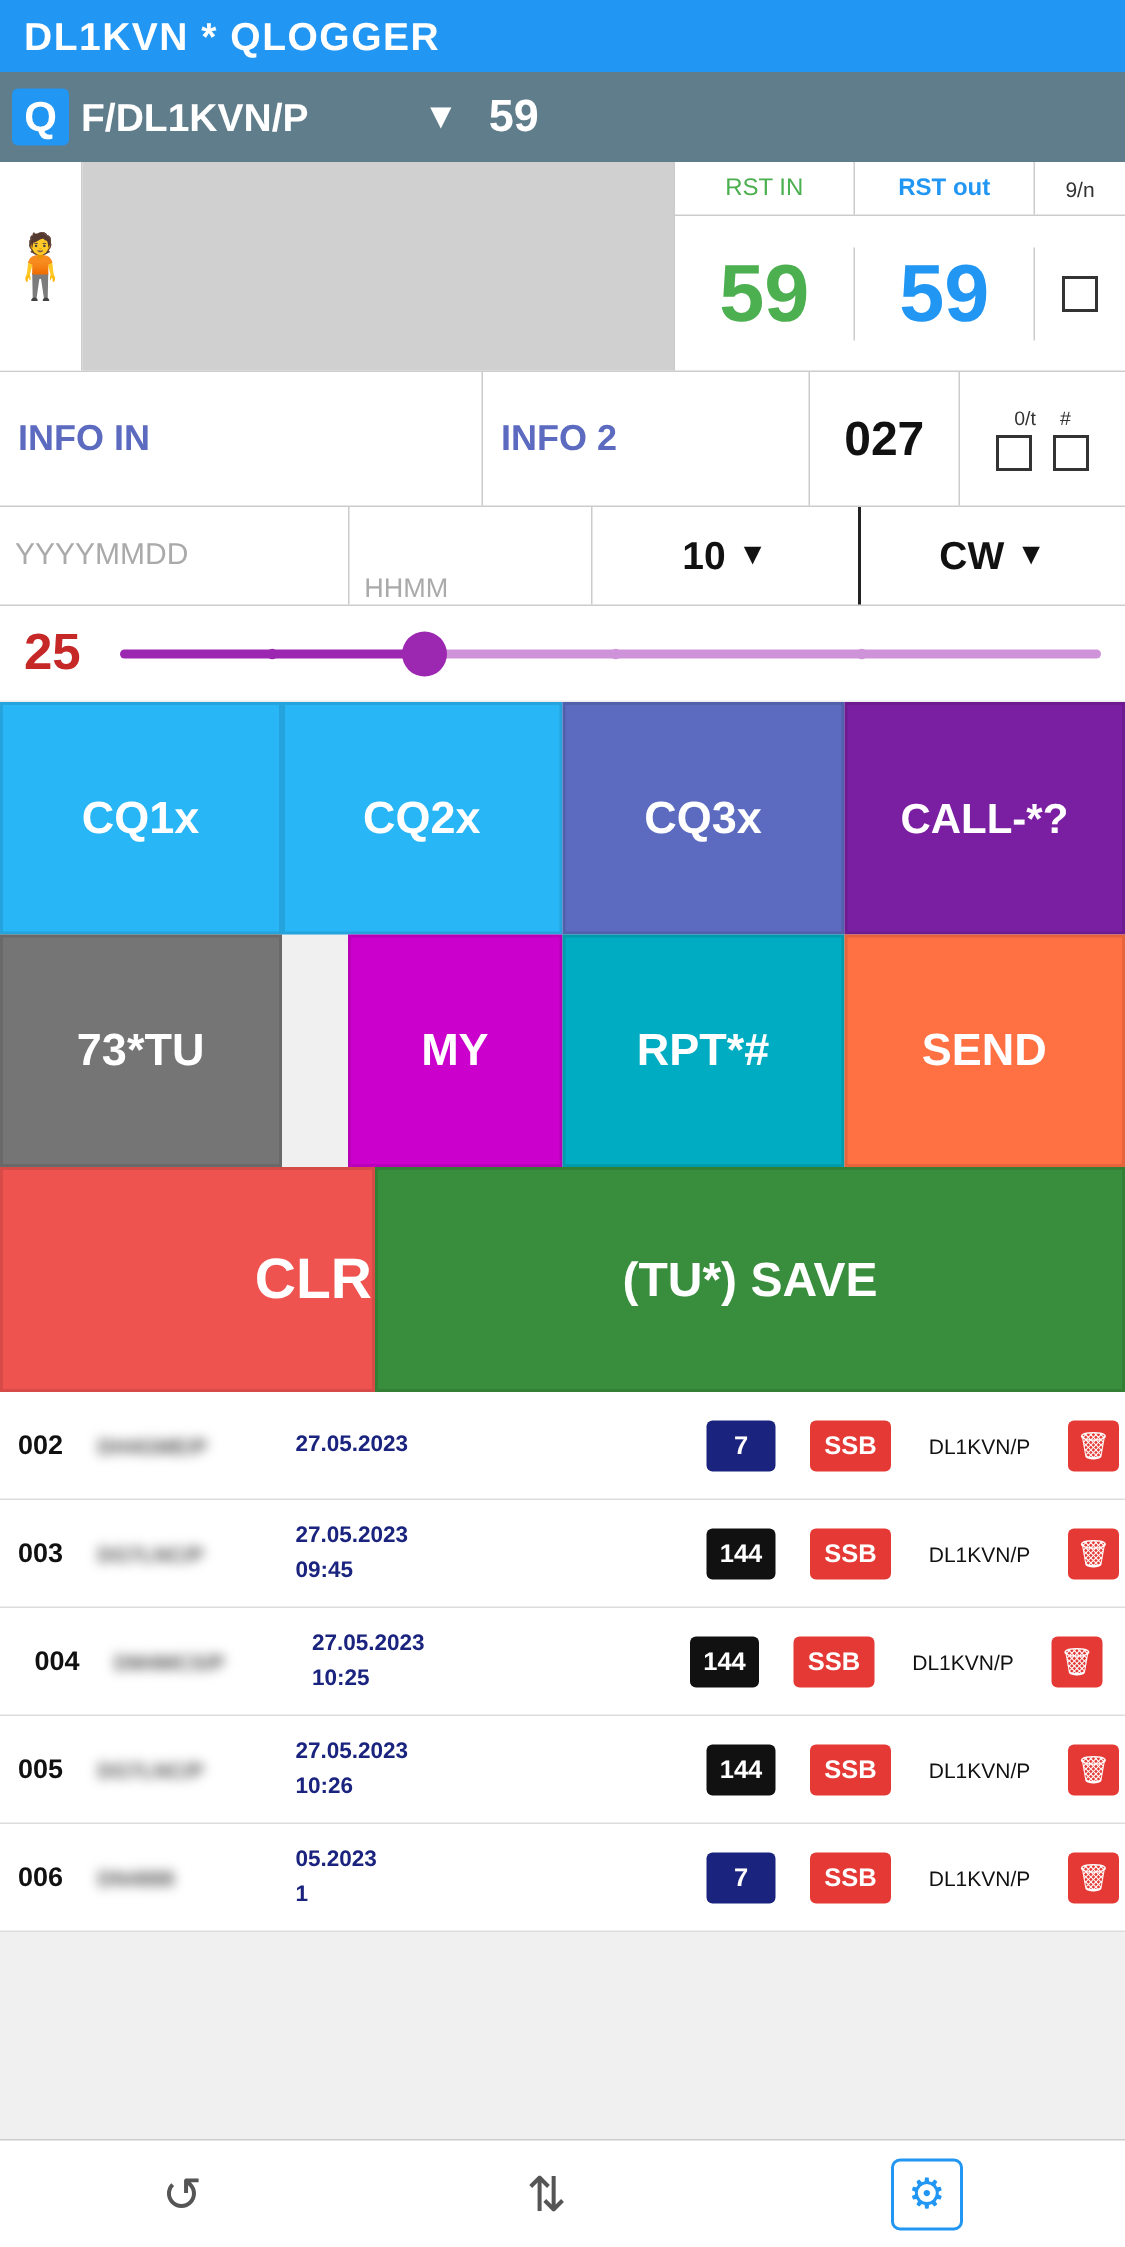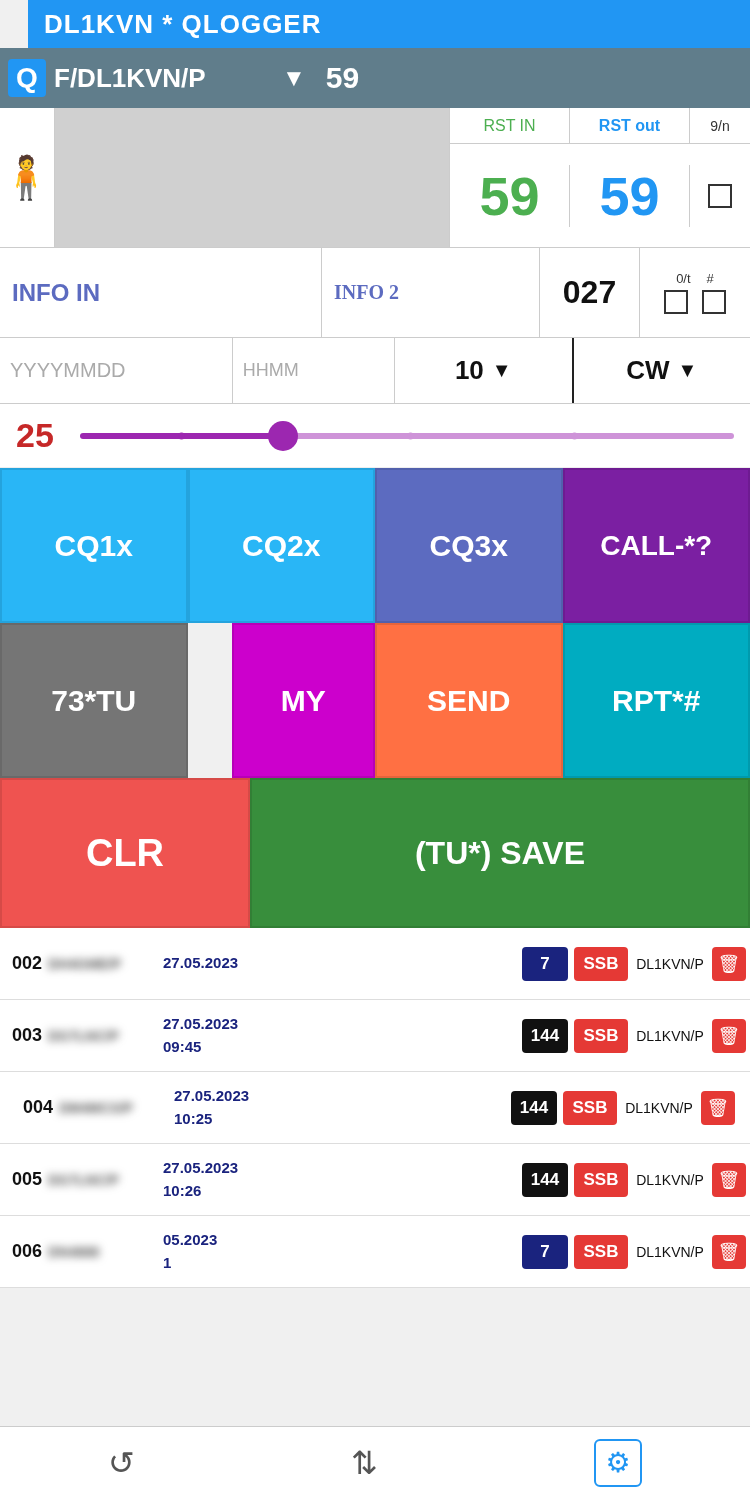--- a/index.html
+++ b/index.html
@@ -11,21 +11,20 @@
       overflow: hidden;
     }
 
     
     #header {
       background: #2196F3;
       height: 48px;
       display: flex;
       align-items: center;
       padding: 0 16px;
-      margin-left: 28px;
     }
     #header-title {
       color: white;
       font-size: 26px;
       font-weight: bold;
       letter-spacing: 1px;
     }
 
     
     #callsign-bar {
@@ -161,20 +160,21 @@
     #log-table {
       background: white;
       overflow: hidden;
     }
     .log-row {
       display: flex;
       align-items: center;
       height: 72px;
       border-bottom: 1px solid #ddd;
       padding: 0 4px;
+      gap: 17px;
     }
     .log-num {
       width: 44px;
       font-size: 18px;
       font-weight: bold;
       color: #111;
       text-align: right;
       padding-right: 6px;
     }
     .log-call {
@@ -268,42 +268,42 @@
       </div>
     </div>
   </div>
 </div>
 
 <div id="info-row2" style="display:flex;height:90px;border-bottom:1px solid #ccc;background:white;">
   <div style="flex:2;border-right:1px solid #ccc;display:flex;align-items:center;padding:0 12px;">
     <span style="color:#5C6BC0;font-size:24px;font-weight:bold;">INFO IN</span>
   </div>
   <div style="flex:1.3;border-right:1px solid #ccc;display:flex;align-items:center;padding:0 12px;">
-    <span style="color:#5C6BC0;font-size:20px;font-weight:bold;font-family:Liberation Serif, serif;">INFO 2</span>
+    <span style="color:#5C6BC0;font-size:24px;font-weight:bold;">INFO 2</span>
   </div>
   <div style="width:100px;border-right:1px solid #ccc;display:flex;align-items:center;justify-content:center;">
     <span style="font-size:32px;font-weight:bold;color:#111;">027</span>
   </div>
   <div style="width:110px;display:flex;flex-direction:column;align-items:center;justify-content:center;gap:4px;">
     <div style="display:flex;gap:16px;font-size:13px;color:#333;text-align:center;">
       <span>0/t</span>
       <span>#</span>
     </div>
     <div style="display:flex;gap:14px;">
       <div style="width:24px;height:24px;border:2px solid #333;background:white;"></div>
       <div style="width:24px;height:24px;border:2px solid #333;background:white;"></div>
     </div>
   </div>
 </div>
 
 <div id="date-row" style="display:flex;height:66px;border-bottom:1px solid #ccc;background:white;">
   <div style="flex:1.2;border-right:1px solid #ccc;display:flex;align-items:center;padding:0 10px;">
     <span style="font-size:20px;color:#aaa;">YYYYMMDD</span>
   </div>
-  <div style="flex:0.8;border-right:1px solid #ccc;display:flex;align-items:center;padding:0 10px;">
+  <div style="flex:0.8;border-right:1px solid #ccc;display:flex;align-items:flex-end;padding:0 10px;">
     <span style="font-size:18px;color:#aaa;">HHMM</span>
   </div>
   <div style="flex:1;border-right:2px solid #222;display:flex;align-items:center;justify-content:center;font-size:26px;font-weight:bold;color:#111;gap:8px;">
     <span>10</span>
     <span style="font-size:20px;">▼</span>
   </div>
   <div style="flex:1;display:flex;align-items:center;justify-content:center;font-size:26px;font-weight:bold;color:#111;gap:8px;">
     <span>CW</span>
     <span style="font-size:20px;">▼</span>
   </div>
@@ -332,30 +332,30 @@
   </div>
   <div id="btn-call" style="height:155px;display:flex;align-items:center;justify-content:center;font-size:28px;font-weight:bold;color:white;background:#7B1FA2;border:2px solid rgba(0,0,0,0.1);cursor:pointer;">
     <span>CALL-*?</span>
   </div>
   <div id="btn-73tu" style="height:155px;display:flex;align-items:center;justify-content:center;font-size:30px;font-weight:bold;color:white;background:#757575;border:2px solid rgba(0,0,0,0.1);cursor:pointer;">
     <span>73*TU</span>
   </div>
   <div id="btn-my" style="height:155px;display:flex;align-items:center;justify-content:center;font-size:30px;font-weight:bold;color:white;background:#CC00CC;border:2px solid rgba(0,0,0,0.1);cursor:pointer;">
     <span>MY</span>
   </div>
+  <div id="btn-rpt" style="height:155px;display:flex;align-items:center;justify-content:center;font-size:30px;font-weight:bold;color:white;background:#00ACC1;border:2px solid rgba(0,0,0,0.1);cursor:pointer;">
+    <span>RPT*#</span>
+  </div>
   <div id="btn-send" style="height:155px;display:flex;align-items:center;justify-content:center;font-size:30px;font-weight:bold;color:white;background:#FF7043;border:2px solid rgba(0,0,0,0.1);cursor:pointer;">
     <span>SEND</span>
   </div>
-  <div id="btn-rpt" style="height:155px;display:flex;align-items:center;justify-content:center;font-size:30px;font-weight:bold;color:white;background:#00ACC1;border:2px solid rgba(0,0,0,0.1);cursor:pointer;">
-    <span>RPT*#</span>
-  </div>
 </div>
 
 <div id="action-row" style="display:grid;grid-template-columns:1fr 2fr;gap:0;">
-  <div id="btn-clr" style="background:#EF5350;height:150px;display:flex;align-items:center;justify-content:center;font-size:38px;font-weight:bold;color:white;cursor:pointer;border:2px solid rgba(0,0,0,0.1);">
+  <div id="btn-clr" style="background:#EF5350;height:150px;display:flex;align-items:center;justify-content:flex-end;font-size:38px;font-weight:bold;color:white;cursor:pointer;border:2px solid rgba(0,0,0,0.1);">
     <span>CLR</span>
   </div>
   <div id="btn-save" style="background:#388E3C;height:150px;display:flex;align-items:center;justify-content:center;font-size:32px;font-weight:bold;color:white;cursor:pointer;border:2px solid rgba(0,0,0,0.1);">
     <span>(TU*) SAVE</span>
   </div>
 </div>
 
 <div id="log-table" style="background:white;">
 
   <div class="log-row" style="display:flex;align-items:center;height:72px;border-bottom:1px solid #ddd;padding:0 4px;">

